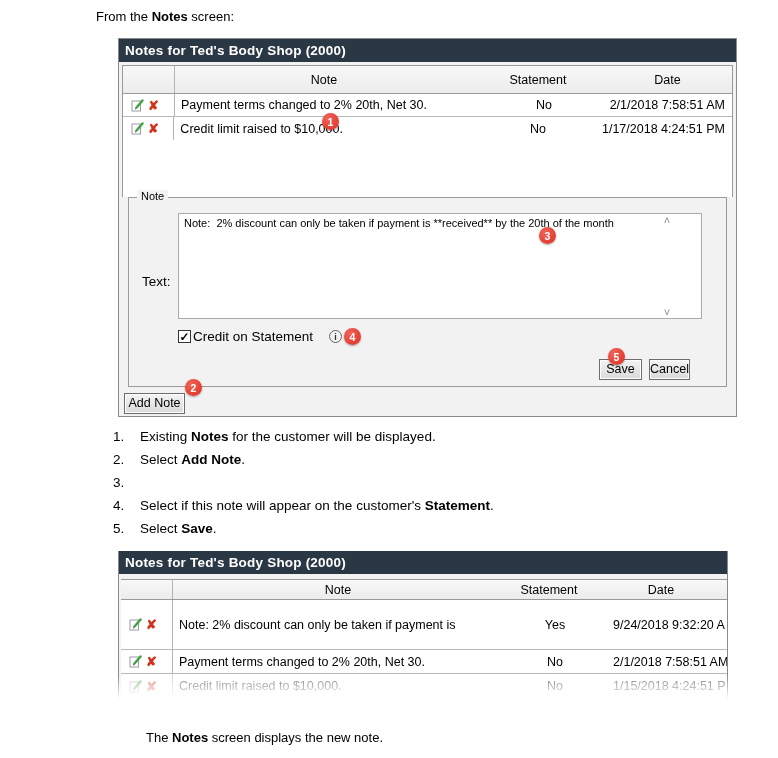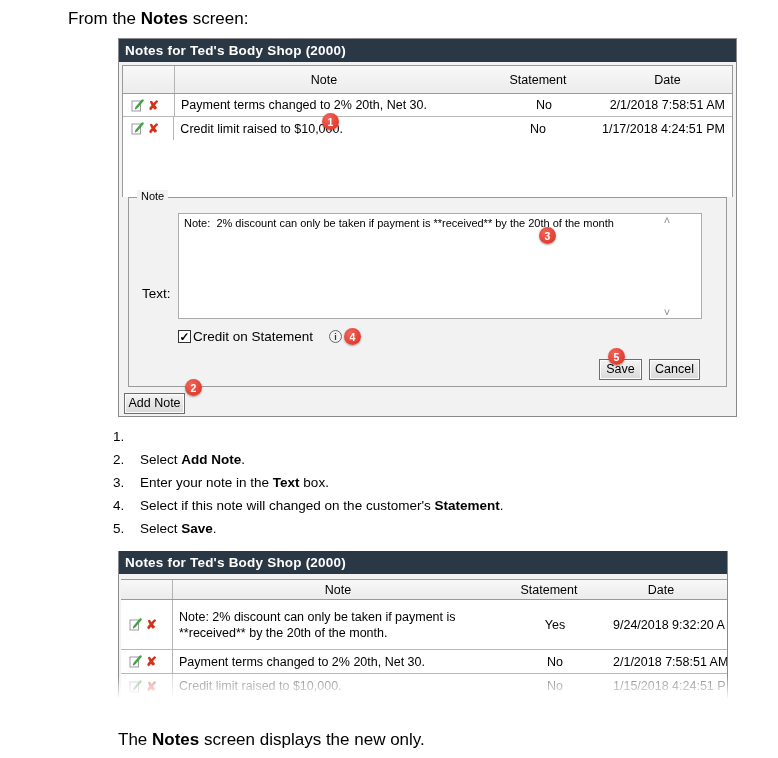--- a/index.html
+++ b/index.html
@@ -1,17 +1,17 @@
 <!DOCTYPE html>
 <html><head>
 <meta charset="utf-8">
 <style>
   html,body{margin:0;padding:0;background:#fff;}
   body{width:778px;height:758px;position:relative;font-family:"Liberation Sans",sans-serif;color:#000;overflow:hidden;}
-  .doc-text{position:absolute;font-size:17px;}
+  .doc-text{position:absolute;font-size:13px;margin-left:28px;}
   b{font-weight:bold;}
 
   
   .win{position:absolute;box-sizing:border-box;background:#f2f2f2;}
   .titlebar{height:23px;background:#2a3845;color:#fff;font-weight:bold;font-size:13.5px;line-height:23px;padding-left:6px;letter-spacing:.2px;}
 
   
   #win1{left:118px;top:38px;width:619px;height:379px;border:1px solid #8a8a8a;}
   #win1 .tpanel{position:absolute;left:3px;right:3px;top:26px;height:132px;background:#fff;
                 border:1px solid #9a9a9a;border-bottom:none;box-sizing:border-box;}
@@ -28,34 +28,34 @@
   #win1 .c-stmt{width:130px;text-align:center;}
   #win1 .c-date{flex:1;text-align:right;padding-right:7px;white-space:nowrap;}
   #win1 .thead .c-date{text-align:center;padding-right:0;}
 
   .icon-del{color:#d2331c;font-weight:900;font-size:13px;line-height:13px;cursor:pointer;}
   .icon-edit{display:inline-flex;cursor:pointer;}
 
   
   .fset{position:absolute;left:9px;top:158px;width:599px;height:190px;border:1px solid #9a9a9a;box-sizing:border-box;}
   .fset .legend{position:absolute;top:-8px;left:8px;background:#f2f2f2;padding:0 4px;font-size:11px;}
-  .text-label{position:absolute;left:13px;top:76px;font-size:13.5px;margin-top:12px;}
+  .text-label{position:absolute;left:13px;top:76px;font-size:13.5px;}
   .textbox{position:absolute;left:49px;top:15px;width:524px;height:106px;background:#fff;border:1px solid #ababab;
            box-sizing:border-box;font-size:11px;padding:3px 22px 3px 5px;white-space:pre-wrap;overflow:hidden;cursor:text;}
   .sbar{position:absolute;right:51px;top:17px;height:102px;width:16px;display:flex;flex-direction:column;
         justify-content:space-between;align-items:center;color:#8a8a8a;font-size:11px;line-height:10px;cursor:pointer;}
   .cbrow{position:absolute;left:49px;top:131px;display:flex;align-items:center;font-size:13.5px;}
   .cb{width:13px;height:13px;border:1px solid #333;background:#fff;display:inline-flex;align-items:center;
       justify-content:center;font-size:12px;font-weight:bold;margin-right:2px;cursor:pointer;box-sizing:border-box;}
   .info{width:13px;height:13px;border:1px solid #666;border-radius:50%;margin-left:16px;display:inline-flex;
         align-items:center;justify-content:center;font-size:9px;font-weight:bold;color:#333;box-sizing:border-box;cursor:pointer;}
   .btn{position:absolute;height:21px;background:linear-gradient(#f4f4f4,#d9d9d9);border:1px solid #6d6d6d;
        box-shadow:inset 0 0 0 1px #fdfdfd;font-size:12.5px;text-align:center;line-height:19px;cursor:pointer;box-sizing:border-box;}
   #btn-save{left:470px;top:161px;width:43px;}
-  #btn-cancel{left:520px;top:161px;width:51px;}
+  #btn-cancel{left:520px;top:161px;width:41px;}
   #btn-addnote{left:5px;top:354px;width:61px;}
 
   
   #win2{left:118px;top:551px;width:610px;height:152px;border-left:1px solid #8a8a8a;border-right:1px solid #8a8a8a;overflow:hidden;}
   #win2 .tpanel{position:absolute;left:2px;right:0;top:28px;bottom:0;background:#fff;border-top:1px solid #9a9a9a;}
   #win2 .thead{height:20px;}
   #win2 .trow.r1{height:50px;border-bottom:1px solid #b8b8b8;}
   #win2 .trow.r2{height:24px;border-bottom:1px solid #b8b8b8;}
   #win2 .trow.r3{height:24px;opacity:.5;}
   #win2 .c-note{width:330px;padding-left:6px;line-height:16px;}
@@ -152,32 +152,32 @@
 
 <div class="badge" id="badge1">1</div>
 <div class="badge" id="badge2">2</div>
 <div class="badge" id="badge3">3</div>
 <div class="badge" id="badge4">4</div>
 <div class="badge" id="badge5">5</div>
 
 <div id="instructions">
   <div class="item">
     <span class="num">1.</span>
+    <span><span>Existing </span><b>Notes</b><span> for the customer will be displayed.</span></span>
   </div>
   <div class="item">
     <span class="num">2.</span>
     <span><span>Select </span><b>Add Note</b><span>.</span></span>
   </div>
   <div class="item">
     <span class="num">3.</span>
-    <span><span>Enter your note in the </span><b>Text</b><span> box.</span></span>
   </div>
   <div class="item">
     <span class="num">4.</span>
-    <span><span>Select if this note will changed on the customer's </span><b>Statement</b><span>.</span></span>
+    <span><span>Select if this note will appear on the customer's </span><b>Statement</b><span>.</span></span>
   </div>
   <div class="item">
     <span class="num">5.</span>
     <span><span>Select </span><b>Save</b><span>.</span></span>
   </div>
 </div>
 
 <div class="win" id="win2">
   <div class="titlebar">Notes for Ted's Body Shop (2000)</div>
   <div class="tpanel">
@@ -193,21 +193,20 @@
             <svg width="13" height="13" viewBox="0 0 13 13">
               <rect x="1" y="2" width="8.5" height="10" fill="#fff" stroke="#9a9aa6"></rect>
               <line x1="11.5" y1="1.5" x2="5.5" y2="8.5" stroke="#3fa33f" stroke-width="2.4" stroke-linecap="round"></line>
               <line x1="5" y1="9.2" x2="4.4" y2="10.2" stroke="#555" stroke-width="1.2"></line>
             </svg>
           </span>
         <span class="icon-del">✘</span>
       </div>
       <div class="c-note">
         <div>Note: 2% discount can only be taken if payment is</div>
-        <div>**received** by the 20th of the month.</div>
       </div>
       <div class="c-stmt">Yes</div>
       <div class="c-date">9/24/2018 9:32:20 A</div>
     </div>
     <div class="trow r2">
       <div class="c-icons">
         <span class="icon-edit">
             <svg width="13" height="13" viewBox="0 0 13 13">
               <rect x="1" y="2" width="8.5" height="10" fill="#fff" stroke="#9a9aa6"></rect>
               <line x1="11.5" y1="1.5" x2="5.5" y2="8.5" stroke="#3fa33f" stroke-width="2.4" stroke-linecap="round"></line>
@@ -232,13 +231,13 @@
         <span class="icon-del">✘</span>
       </div>
       <div class="c-note">Credit limit raised to $10,000.</div>
       <div class="c-stmt">No</div>
       <div class="c-date">1/15/2018 4:24:51 P</div>
     </div>
   </div>
 </div>
 <div class="fade"></div>
 
-<div class="doc-text" style="left:118px;top:730px;"><span>The </span><b>Notes</b><span> screen displays the new only.</span></div>
+<div class="doc-text" style="left:118px;top:730px;"><span>The </span><b>Notes</b><span> screen displays the new note.</span></div>
 
 </body></html>

